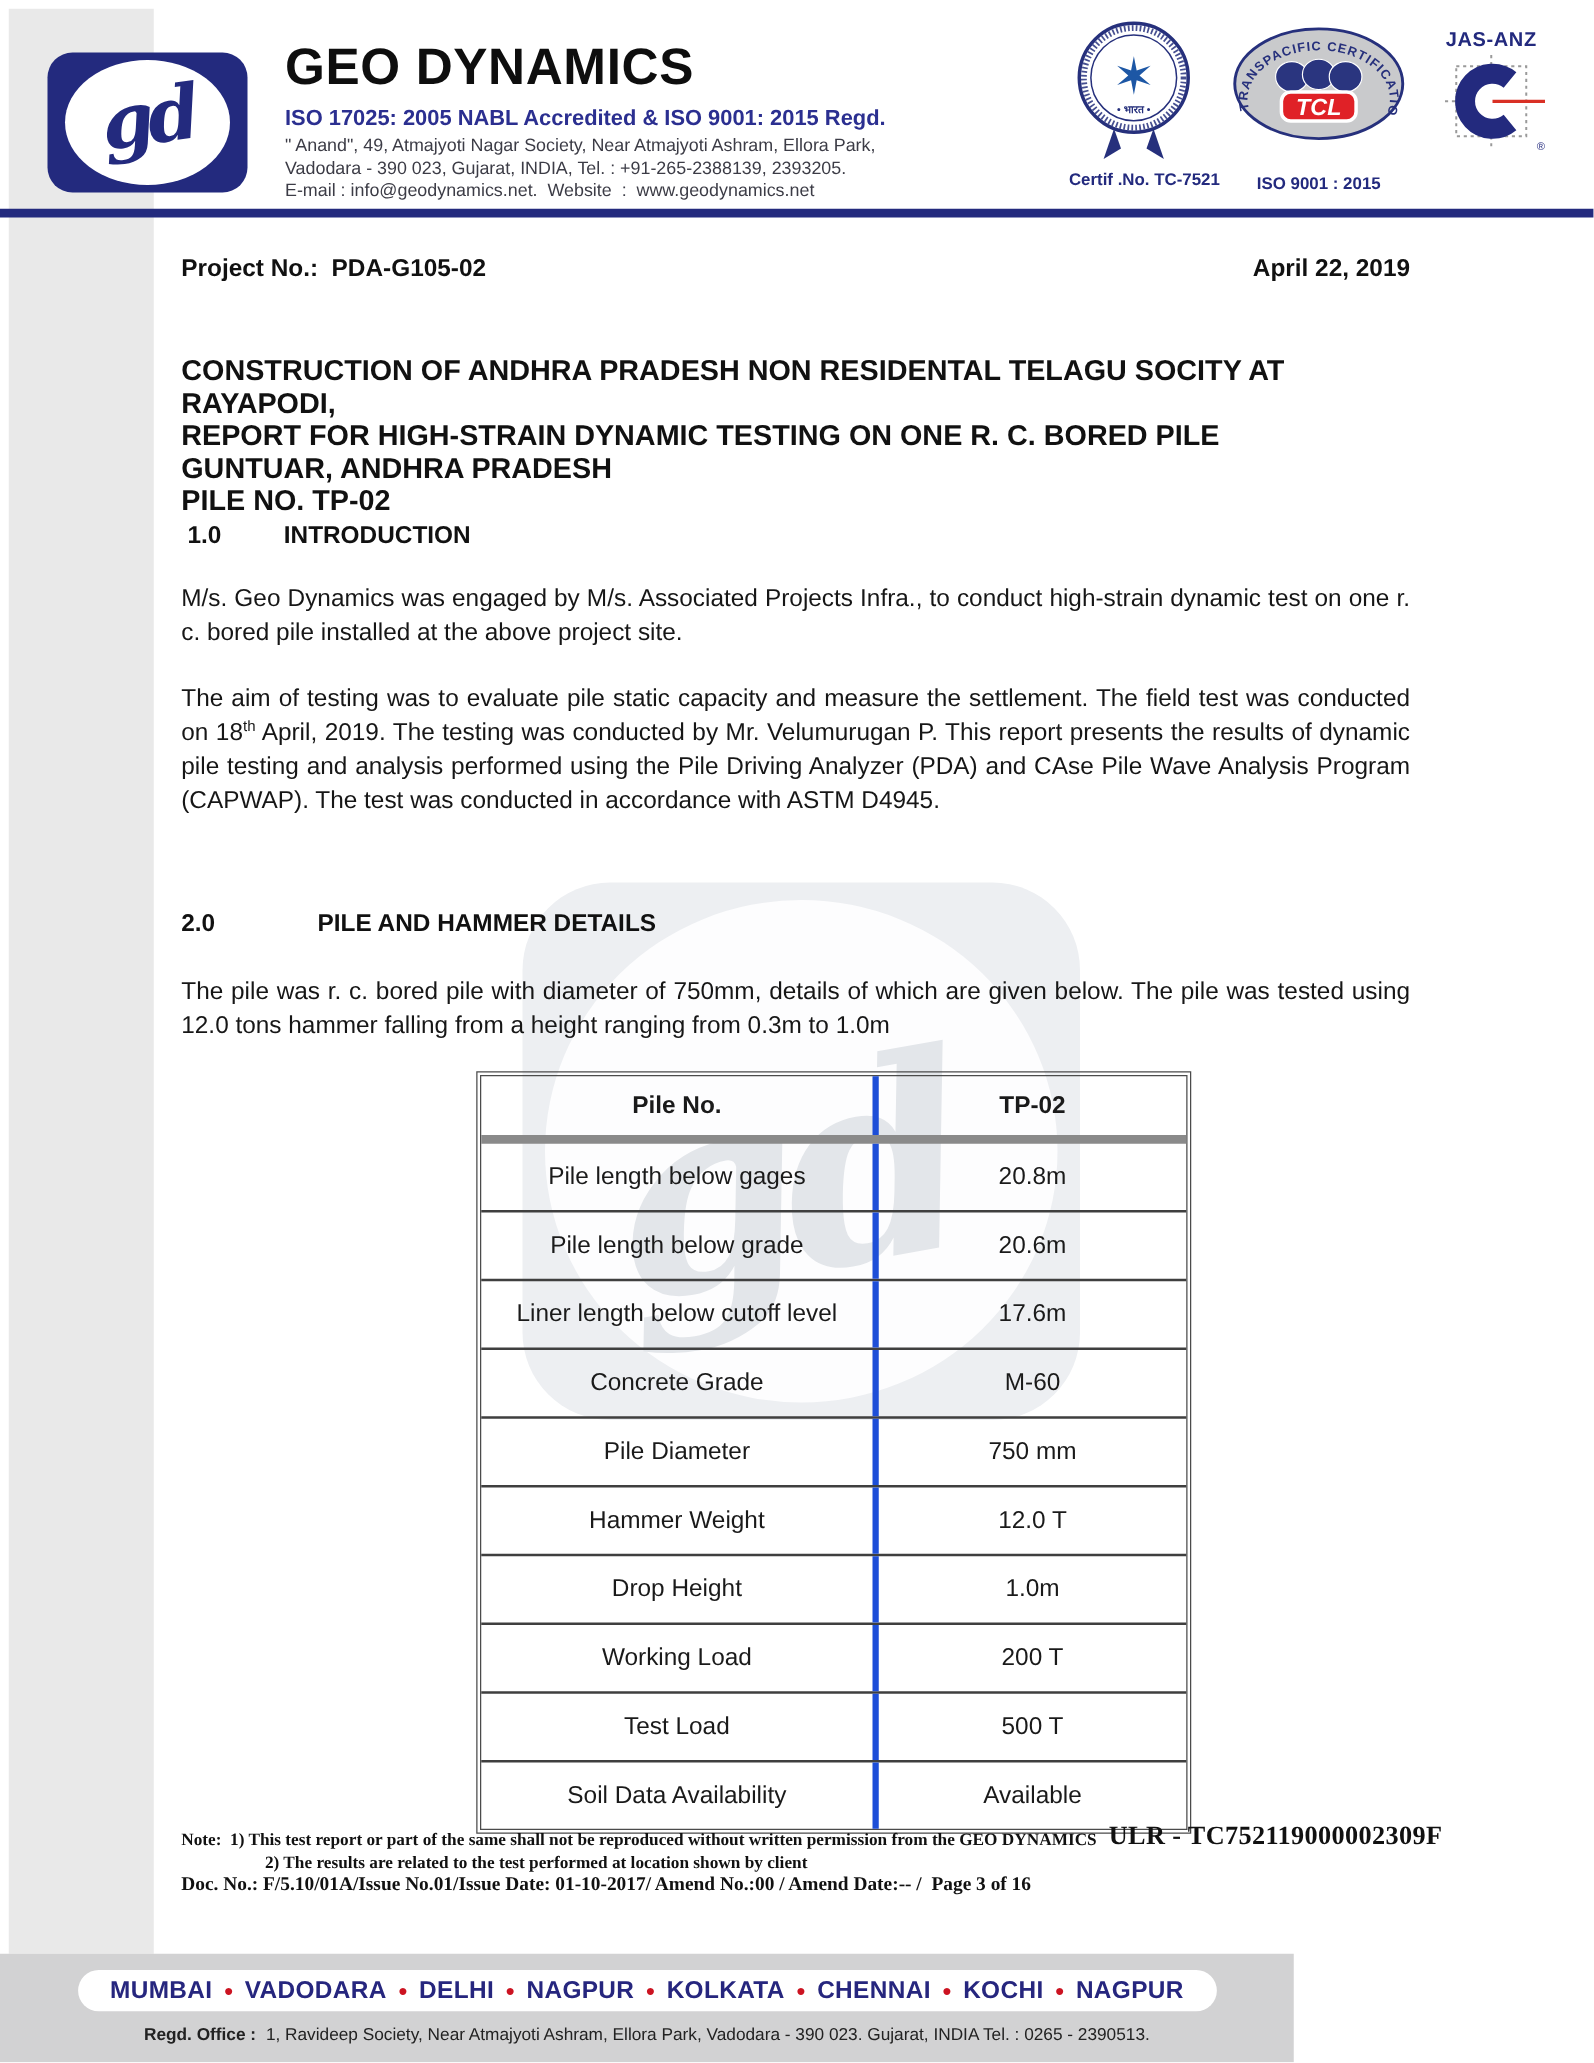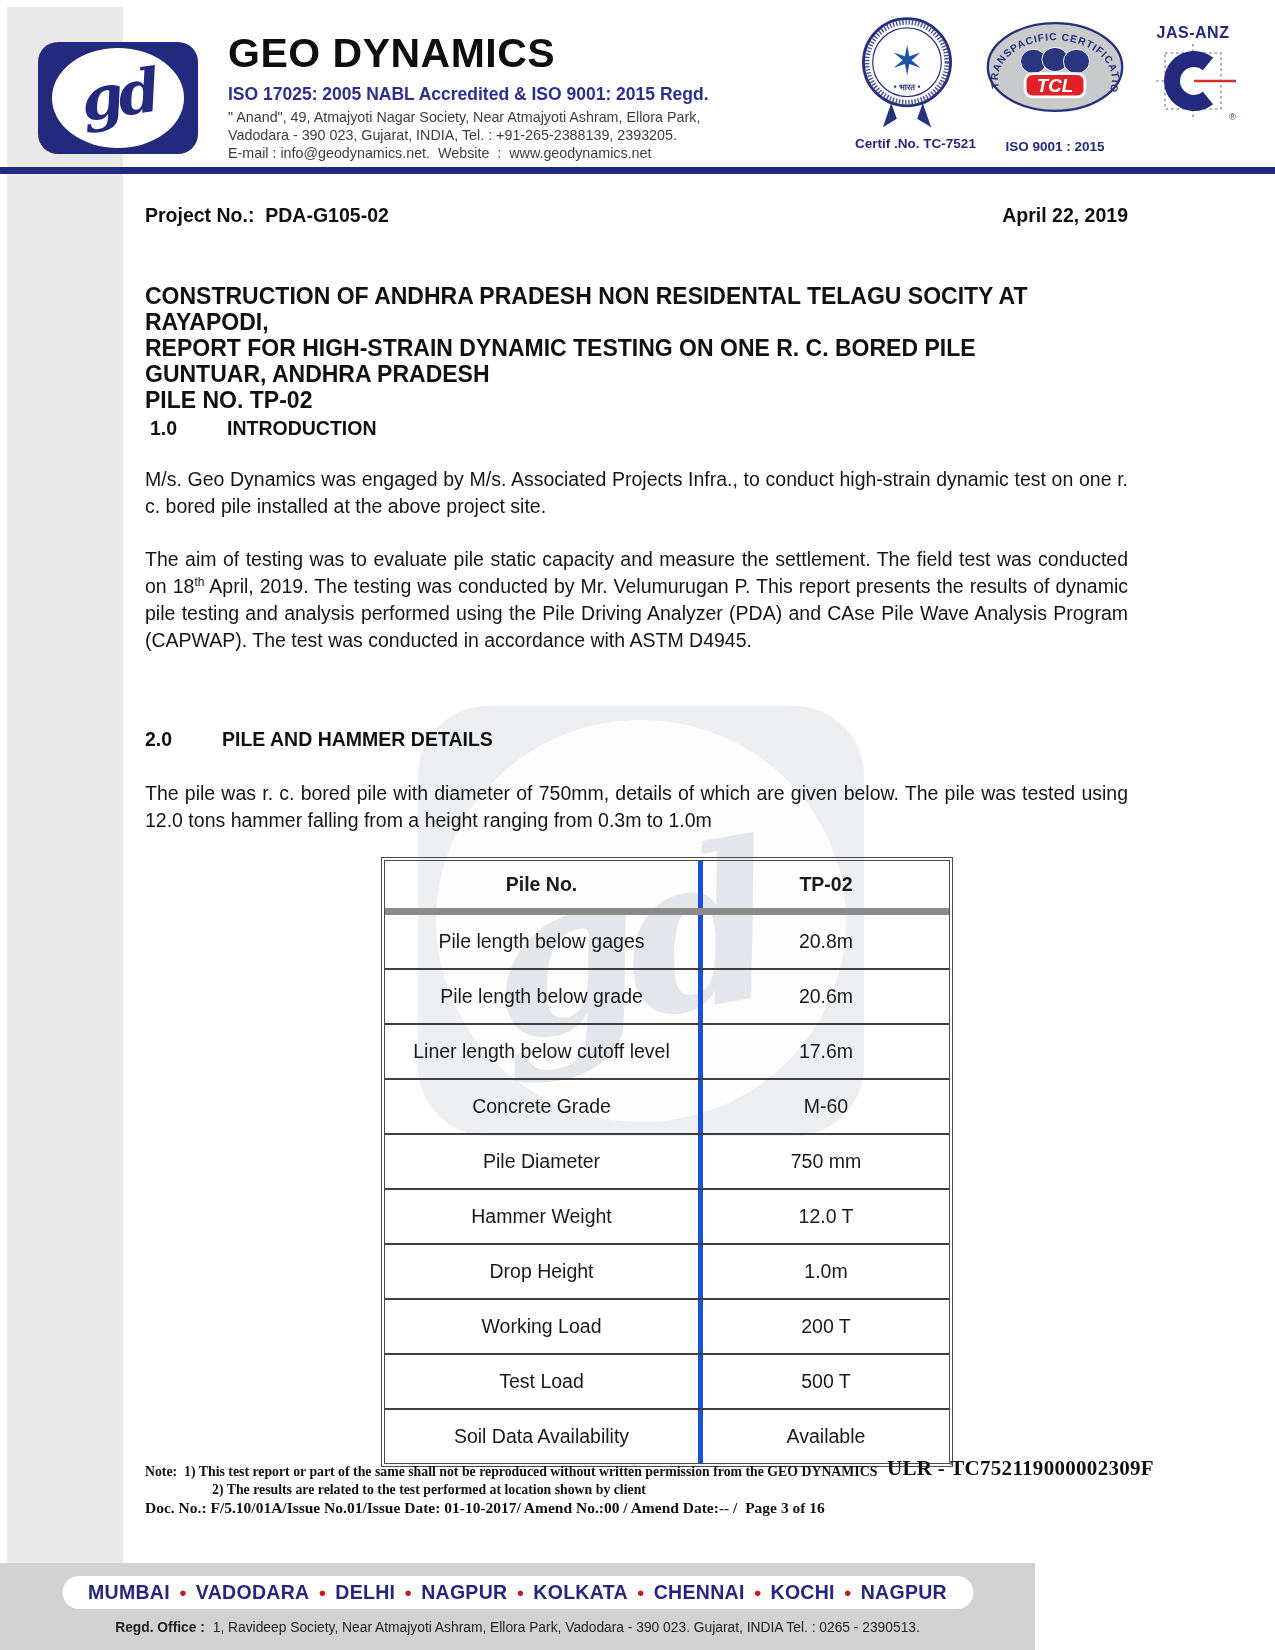--- a/index.html
+++ b/index.html
@@ -50,21 +50,21 @@
   .meta{left:145px;top:204px;width:983px;display:flex;justify-content:space-between;
         font-size:19.5px;font-weight:bold;color:#111;}
 
   
   .title-block{left:145px;top:283px;width:990px;font-size:23px;font-weight:bold;
                line-height:26px;color:#111;}
 
   .sec-head{width:990px;display:flex;font-size:19.5px;font-weight:bold;color:#111;}
   .sec-head .num{width:77px;}
   .s1-head{left:150px;top:417px;}
-  .s2-head{left:145px;top:728px;}
+  .s2-head{left:145px;top:728px;gap:32px;}
 
   .para{width:983px;font-size:19.5px;line-height:27px;text-align:justify;color:#161616;}
   .para1{left:145px;top:466px;}
   .para2{left:145px;top:546px;}
   .para3{left:145px;top:780px;}
   sup{font-size:12px;vertical-align:super;line-height:0;margin-top:20px;}
 
   
   .tbl{left:381px;top:857px;width:564px;border:4px double #4b4b4b;background:transparent;}
   .tbl-row{display:flex;height:53px;border-top:2px solid #3f3f3f;}

